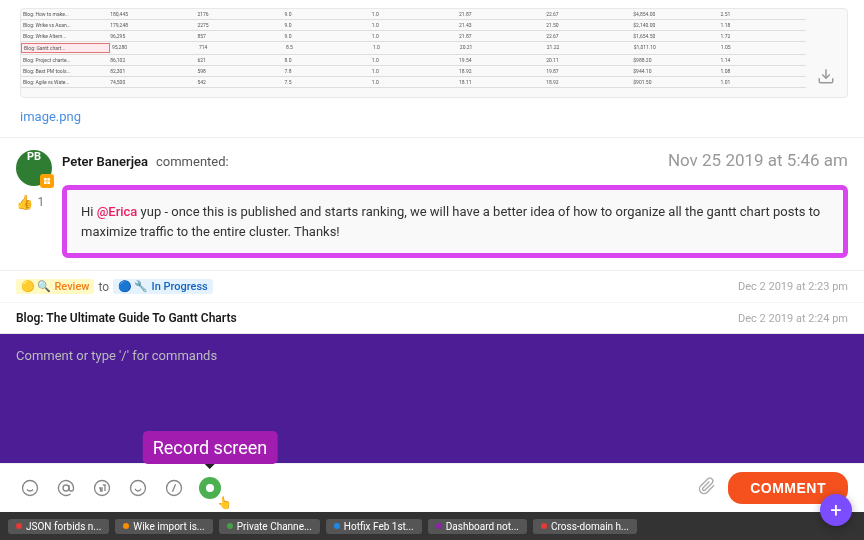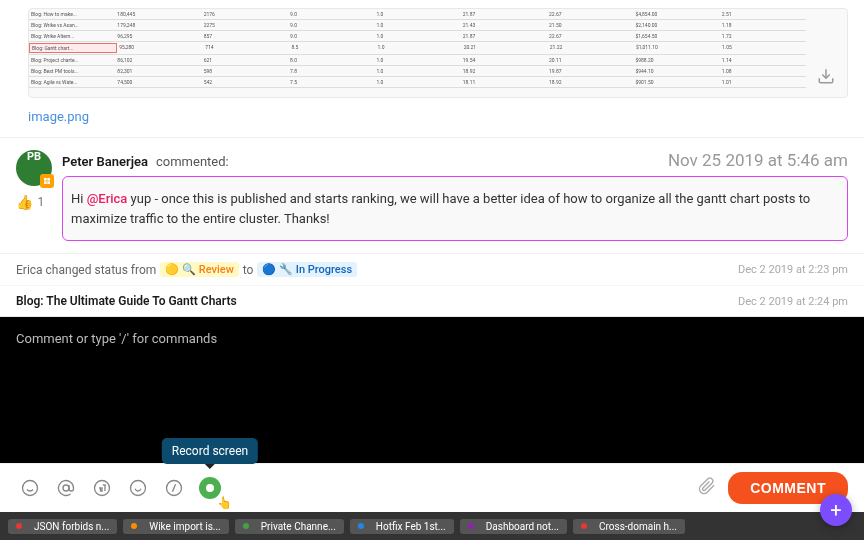--- a/index.html
+++ b/index.html
@@ -17,21 +17,21 @@
       height: 540px;
       background: #ffffff;
       display: flex;
       flex-direction: column;
       overflow: hidden;
     }
 
     
     .image-section {
       background: #fff;
-      padding: 8px 16px 12px 28px;
+      padding: 8px 16px 12px 20px;
       border-bottom: 1px solid #f0f0f0;
     }
 
     .image-preview {
       background: #f9f9f9;
       border: 1px solid #e8e8e8;
       border-radius: 4px;
       height: 90px;
       overflow: hidden;
       position: relative;
@@ -113,21 +113,21 @@
     }
 
     .comment-content {
       flex: 1;
     }
 
     .comment-header {
       display: flex;
       justify-content: space-between;
       align-items: baseline;
-      margin-bottom: 6px;
+      margin-bottom: 15px;
     }
 
     .commenter-name {
       font-weight: 600;
       font-size: 13px;
       color: #1a1a1a;
     }
 
     .commented-text {
       font-size: 13px;
@@ -135,23 +135,23 @@
       margin-left: 4px;
     }
 
     .comment-timestamp {
       font-size: 17px;
       color: #999;
     }
 
     .comment-body {
       background: #f9f9f9;
-      border: 1px solid #d946ef;
+      border: 5px solid #d946ef;
       border-radius: 6px;
-      padding: 12px 8px;
+      padding: 12px 14px;
       font-size: 13px;
       color: #333;
       line-height: 1.5;
     }
 
     .mention {
       color: #e91e63;
       font-weight: 500;
     }
 
@@ -225,21 +225,21 @@
       font-size: 11px;
       color: #aaa;
       white-space: nowrap;
       margin-left: 16px;
     }
 
     
     .comment-input-area {
       border-top: 1px solid #e8e8e8;
       padding: 10px 16px 6px 16px;
-      background: #000000;
+      background: #4c1d95;
       flex: 1;
     }
 
     .comment-placeholder {
       font-size: 13px;
       color: #bbb;
       padding: 4px 0;
       min-height: 28px;
     }
 
@@ -271,23 +271,23 @@
       color: #777;
       font-size: 16px;
       position: relative;
     }
 
     .record-screen-tooltip {
       position: absolute;
       bottom: 38px;
       left: 50%;
       transform: translateX(-50%);
-      background: #0c4a6e;
+      background: #a21caf;
       color: #fff;
-      font-size: 12px;
+      font-size: 18px;
       padding: 6px 10px;
       border-radius: 5px;
       white-space: nowrap;
       z-index: 100;
     }
 
     .record-screen-tooltip::after {
       content: '';
       position: absolute;
       top: 100%;
@@ -328,21 +328,21 @@
       background: #333;
       height: 28px;
       padding: 0 8px;
       gap: 6px;
       overflow: hidden;
     }
 
     .taskbar-item {
       display: flex;
       align-items: center;
-      gap: 12px;
+      gap: 4px;
       padding: 2px 8px;
       border-radius: 3px;
       font-size: 10px;
       color: #fff;
       background: #555;
       white-space: nowrap;
     }
 
     .taskbar-item-dot {
       width: 6px;
@@ -522,21 +522,20 @@
         <span class="comment-timestamp">Nov 25 2019 at 5:46 am</span>
       </div>
       <div class="comment-body">
         <span>Hi </span><span class="mention">@Erica</span><span> yup - once this is published and starts ranking, we will have a better idea of how to organize all the gantt chart posts to maximize traffic to the entire cluster. Thanks!</span>
       </div>
     </div>
   </div>
 
   <div class="activity-row">
     <div class="activity-text">
-      <span>Erica changed status from</span>
       <span class="status-badge status-review">
         <span>🟡</span>
           <span>🔍</span>
           <span>Review</span>
       </span>
       <span>to</span>
       <span class="status-badge status-in-progress">
         <span>🔵</span>
           <span>🔧</span>
           <span>In Progress</span>

